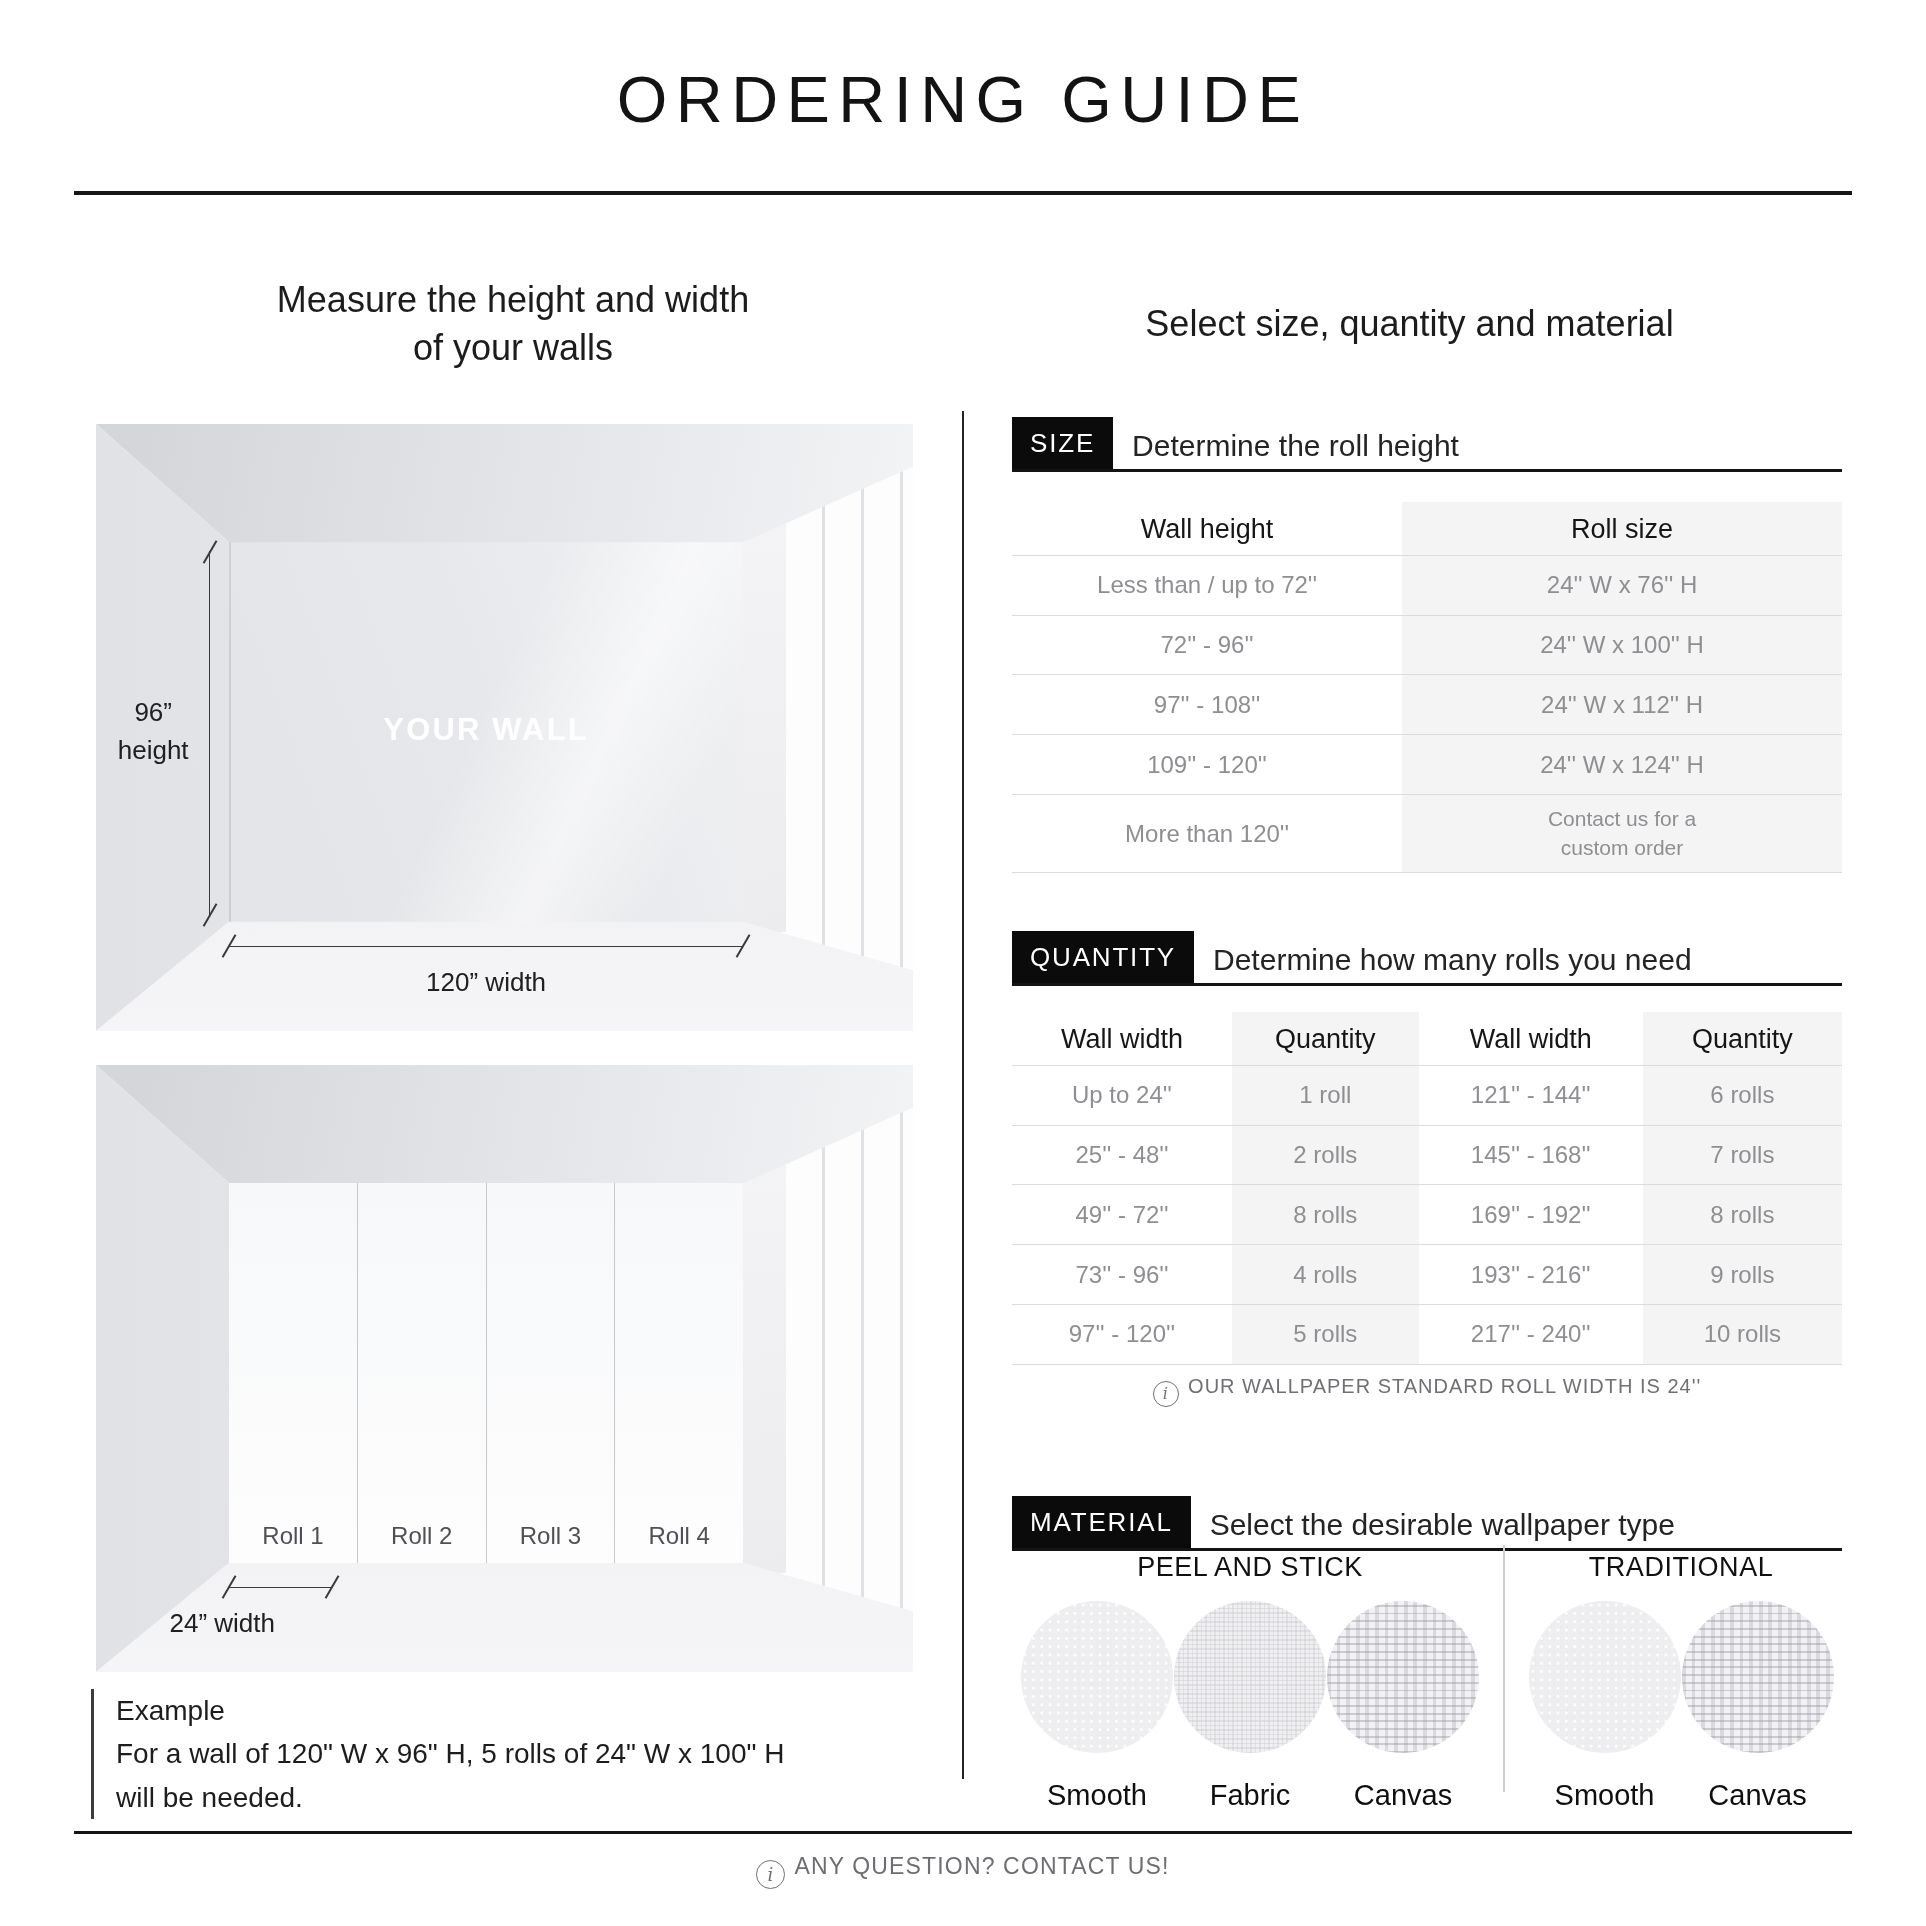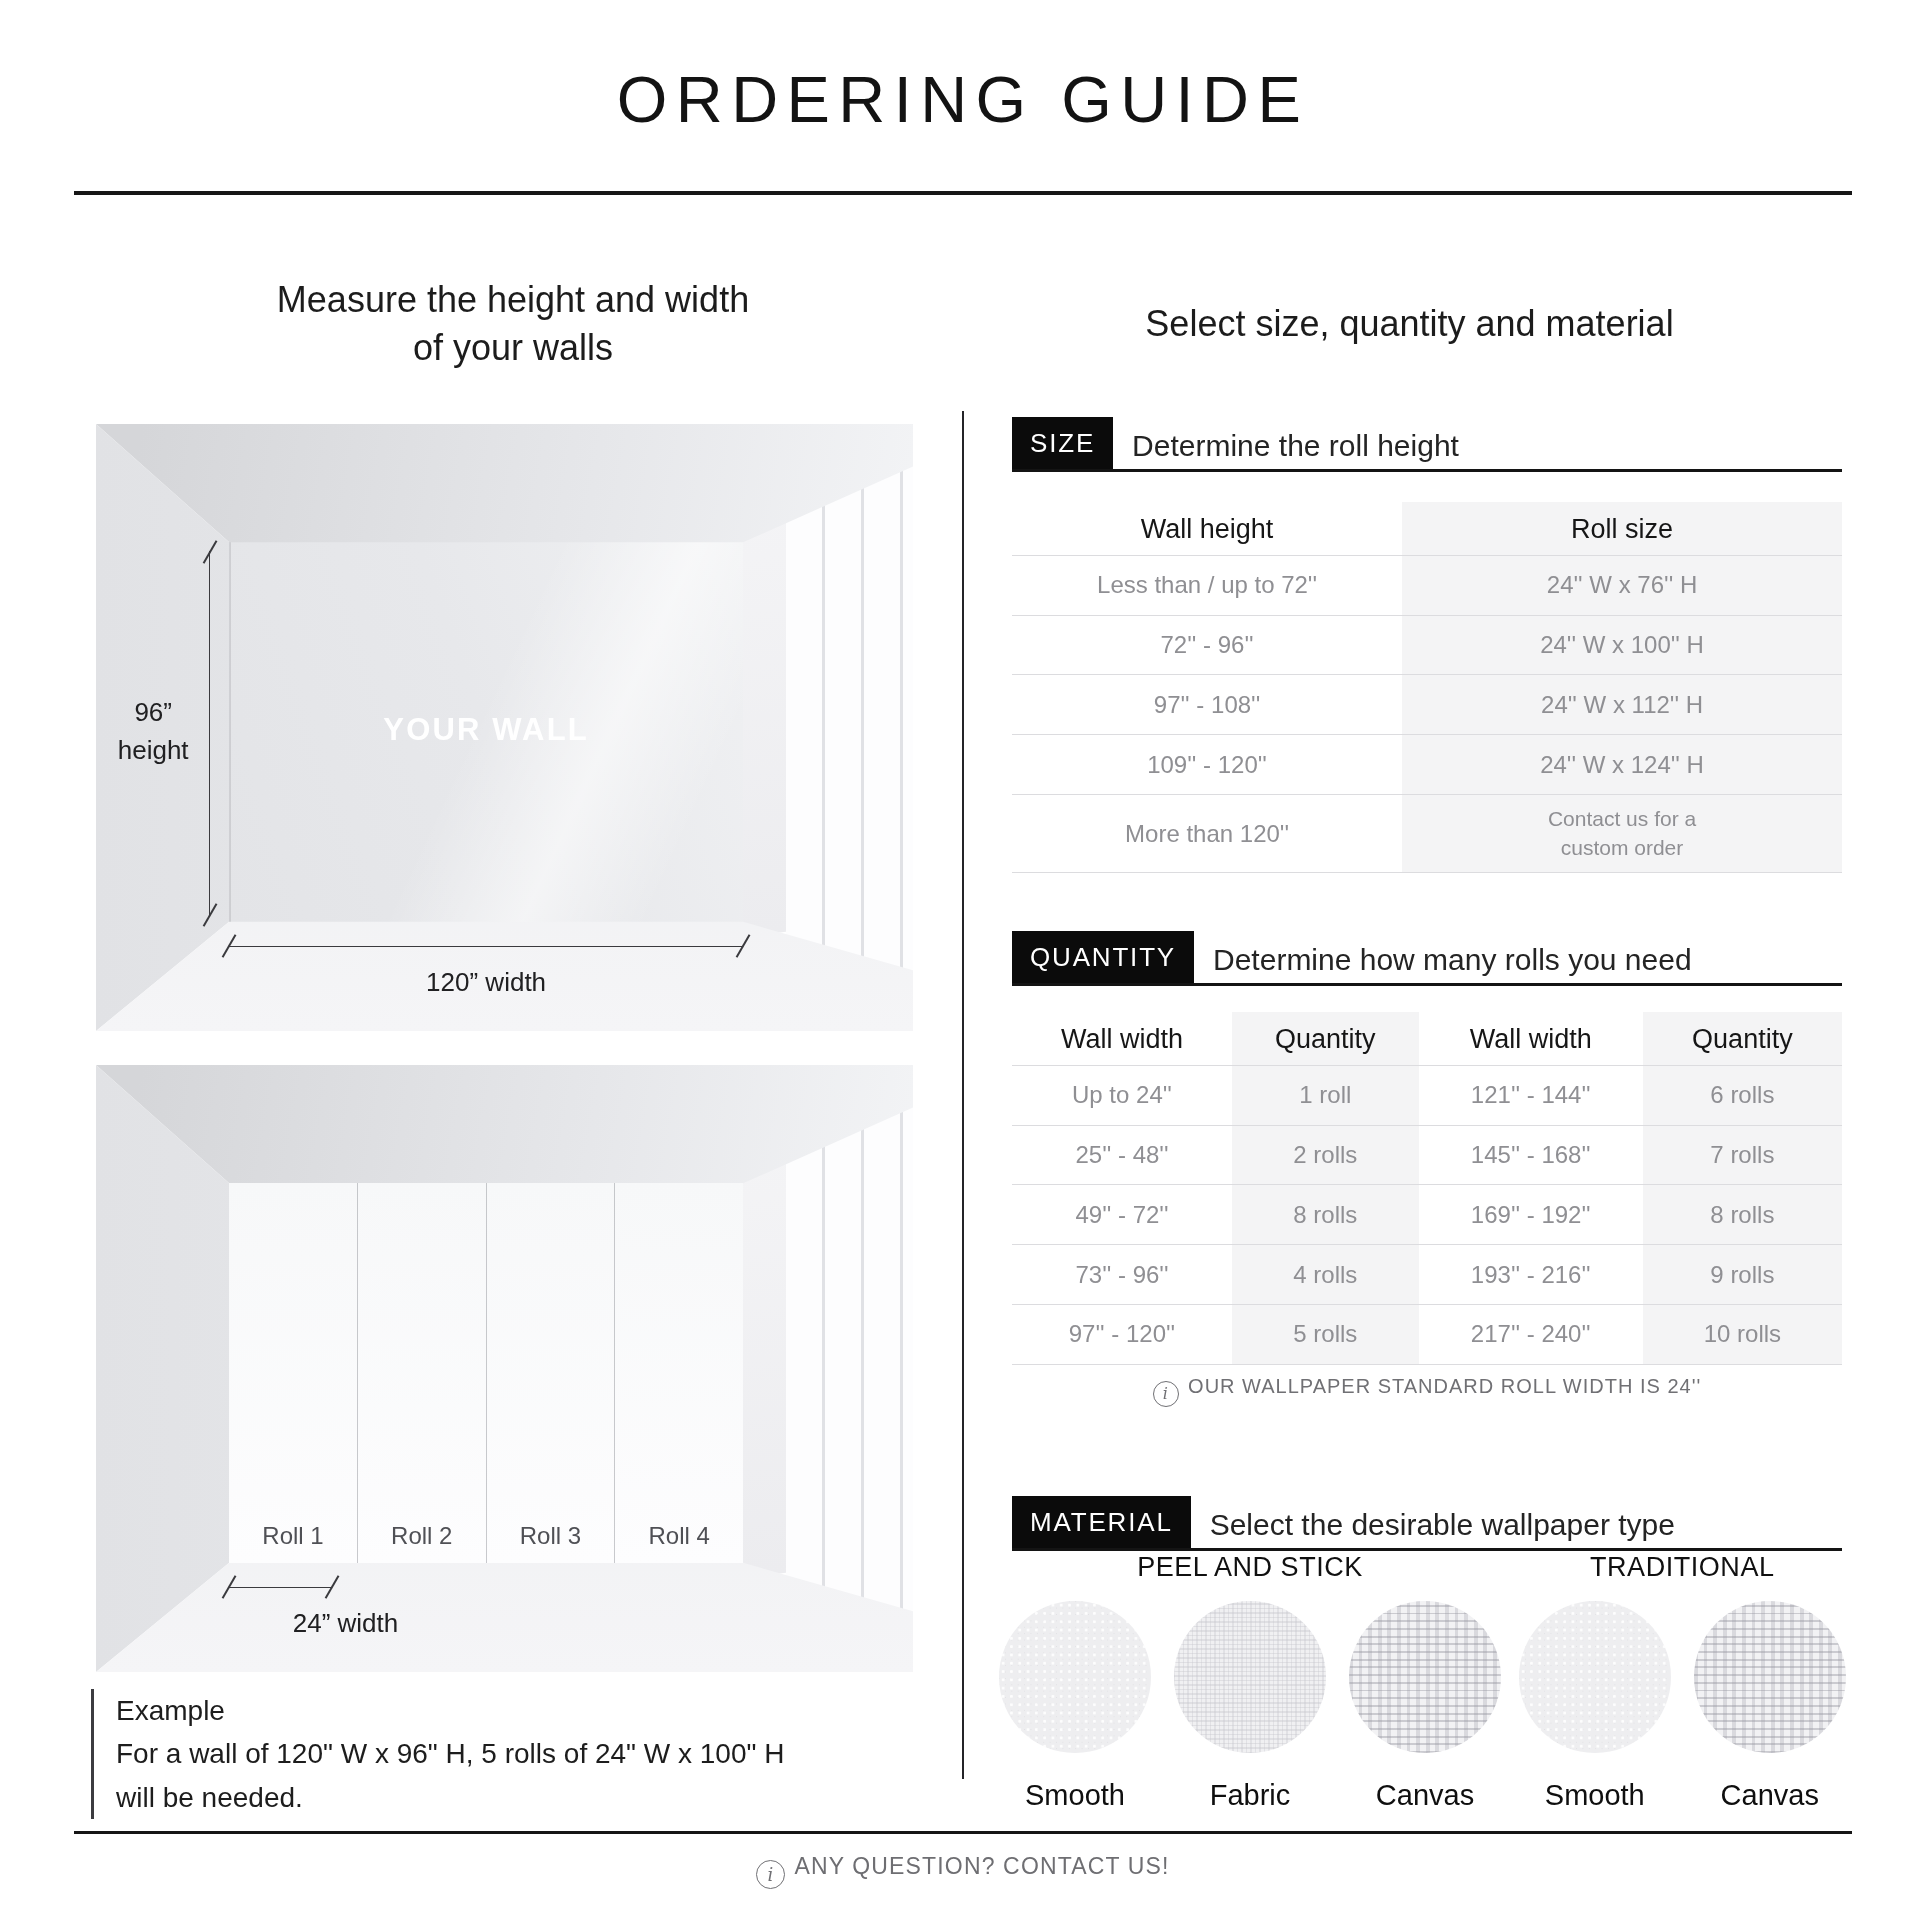--- a/index.html
+++ b/index.html
@@ -59,21 +59,21 @@
   .dim-v .tick.t1{top:-0.6px;} .dim-v .tick.t2{bottom:-0.6px;}
   .dim-h1 .tick,.dim-h2 .tick{top:-0.6px;}
   .dim-h1 .tick.t1,.dim-h2 .tick.t1{left:-13px;} .dim-h1 .tick.t2,.dim-h2 .tick.t2{right:-13px;}
 
   .height-label{position:absolute;left:1.5%;top:44.5%;width:11%;text-align:center;
      font-size:26px;line-height:1.45;color:#202022;}
   .wall-label{position:absolute;left:16.3%;top:47.5%;width:62.9%;text-align:center;
      color:#ffffff;font-weight:700;font-size:31px;letter-spacing:.07em;}
   .width-label1{position:absolute;left:16.3%;top:89.5%;width:62.9%;text-align:center;
      font-size:26px;color:#202022;}
-  .width-label2{position:absolute;left:9%;top:89.5%;width:28%;text-align:right;
+  .width-label2{position:absolute;left:9%;top:89.5%;width:28%;text-align:left;
      font-size:26px;color:#202022;}
 
   
   .example{position:absolute;left:91px;top:1689px;width:796px;
      border-left:3.2px solid #3c3c40;padding-left:22px;font-size:28px;line-height:1.55;color:#1d1d1d;}
 
   
   .section-header{position:absolute;left:1012px;width:830px;display:flex;align-items:flex-end;
      border-bottom:3.2px solid #141414;}
   .badge{background:#0b0b0b;color:#ffffff;font-size:26px;letter-spacing:.07em;
@@ -98,21 +98,21 @@
      align-items:center;justify-content:center;font-size:16px;margin-right:9px;
      vertical-align:-6.4px;font-family:"DejaVu Serif",serif;font-style:italic;color:#707074;}
 
   
   .material-body{position:absolute;left:1012px;top:1540px;width:830px;display:flex;}
   .mat-group{display:flex;flex-direction:column;}
   .mat-group.g1{width:476px;} .mat-group.g2{flex:1;}
   .mat-divider{width:1.3px;background:#cfcfd3;height:247px;margin:5.1px 15.4px 0 15.4px;}
   .mat-label{text-align:center;font-size:27px;font-weight:400;letter-spacing:.02em;
      color:#101010;margin:11.6px 0 18px 0;}
-  .swatches{display:flex;justify-content:center;gap:23px;}
+  .swatches{display:flex;justify-content:center;gap:1px;}
   .swatch{width:152px;display:flex;flex-direction:column;align-items:center;}
   .circle{width:152px;height:152px;border-radius:50%;}
   .swatch-name{text-align:center;font-size:29px;color:#0f0f0f;margin-top:26px;}
   .tex-smooth{background-color:#eeeef0;
      background-image:radial-gradient(rgba(255,255,255,.9) 22%,transparent 23%),
                       radial-gradient(rgba(205,205,211,.4) 18%,transparent 19%);
      background-size:8.3px 8.3px,6.4px 6.4px;background-position:0 0,3.2px 3.9px;}
   .tex-fabric{background-color:#f0f0f2;
      background-image:repeating-linear-gradient(0deg,rgba(198,198,204,.4) 0 1.3px,transparent 1.3px 4.5px),
                       repeating-linear-gradient(90deg,rgba(203,203,209,.4) 0 1.3px,transparent 1.3px 4.5px);}

